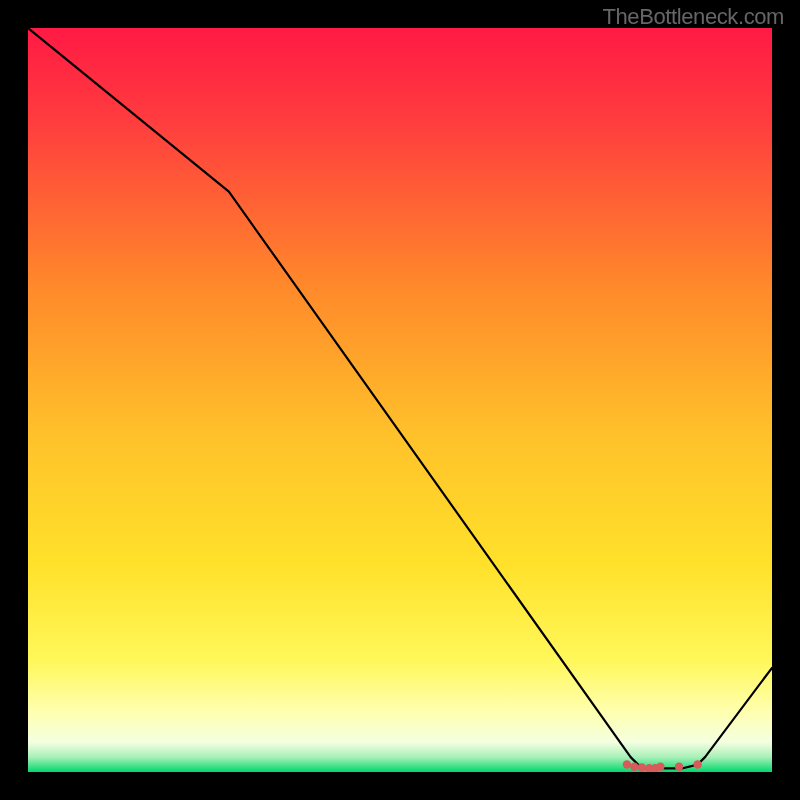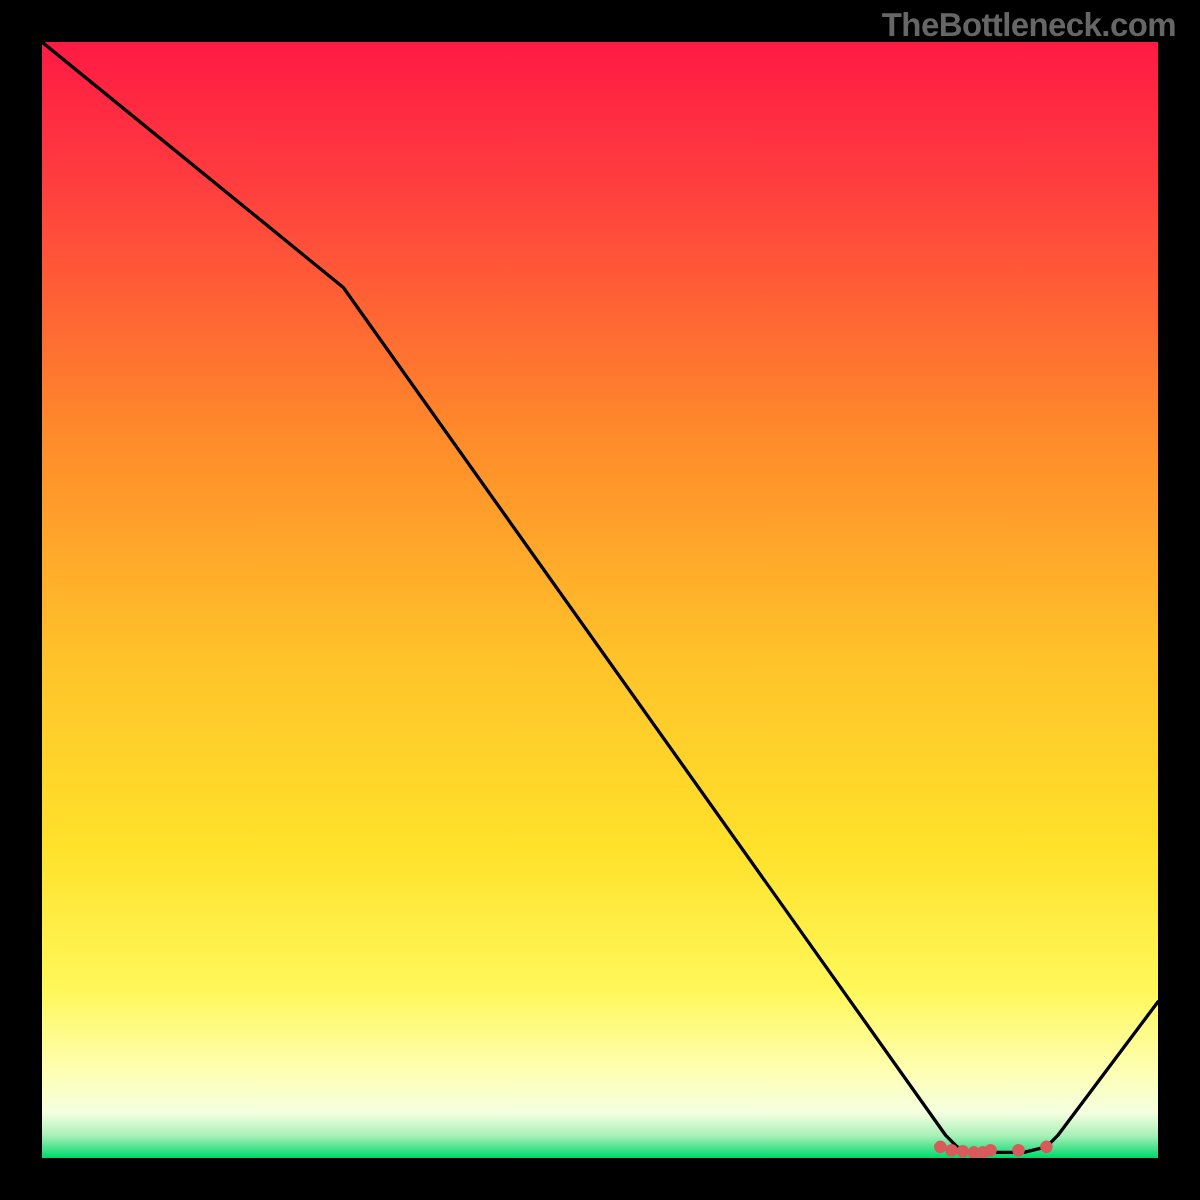--- a/index.html
+++ b/index.html
@@ -15,21 +15,21 @@
     position: relative;
     width: 800px;
     height: 800px;
   }
   .attribution {
     position: absolute;
     top: 4px;
     right: 16px;
     color: #666;
     font-size: 22px;
-    font-weight: 700;
+    font-weight: 400;
     letter-spacing: -0.4px;
   }
   .plot-frame {
     position: absolute;
     left: 28px;
     top: 28px;
     width: 744px;
     height: 744px;
     background: #000;
   }

